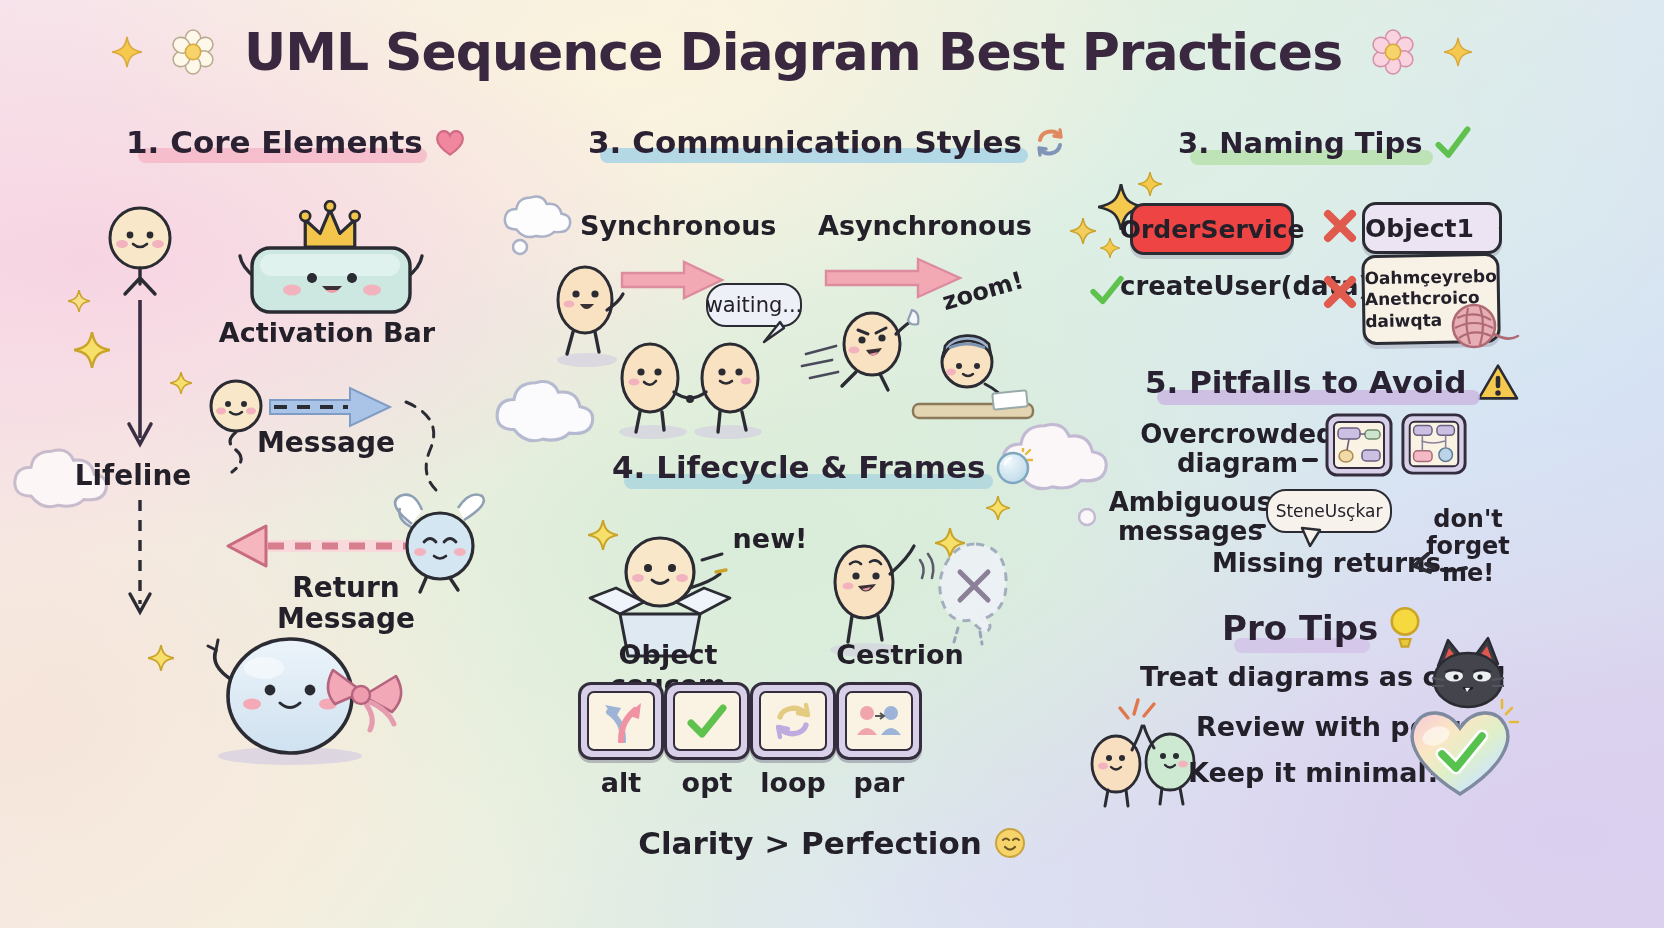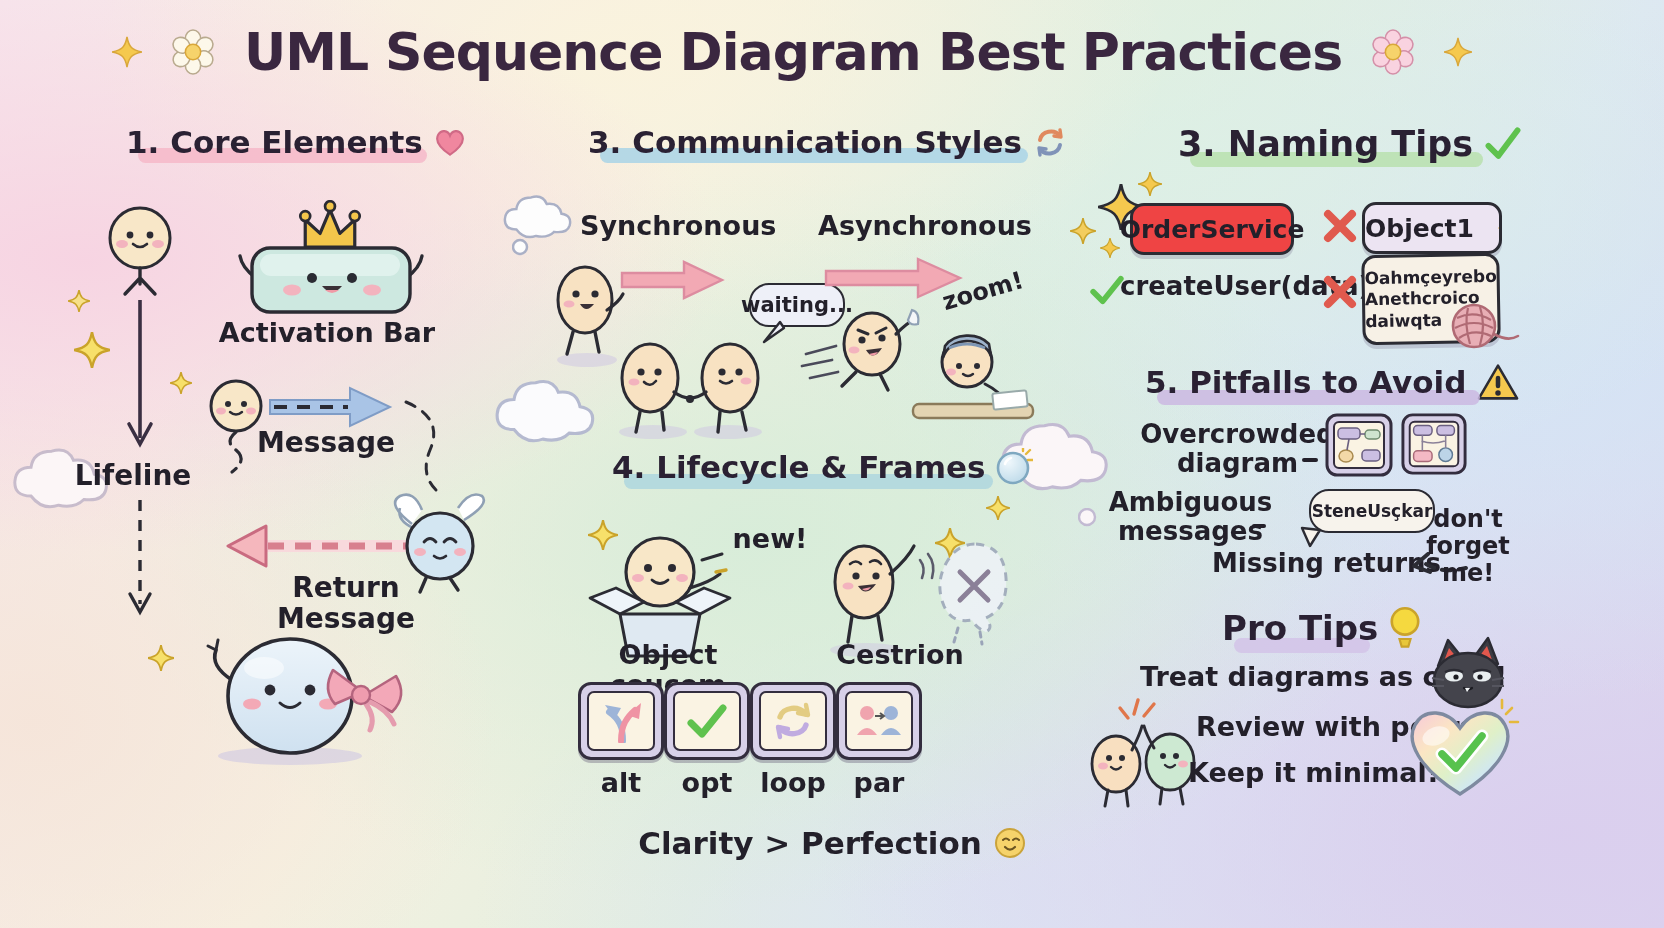--- a/index.html
+++ b/index.html
@@ -26,21 +26,21 @@
   .title-row h1{margin:0;font-size:52px;font-weight:700;color:#3a2740;letter-spacing:-1px;white-space:nowrap;}
   .pill{position:absolute;display:flex;align-items:center;justify-content:center;
     border:3px solid #2b2b33;border-radius:14px;font-weight:700;
     box-shadow:0 4px 0 rgba(120,110,140,.28);}
   .frame-col{display:flex;flex-direction:column;align-items:center;gap:8px;}
   .frame{width:80px;height:72px;border:3px solid #332d3e;border-radius:13px;background:#d7d0e8;
     box-shadow:0 3px 0 rgba(90,80,110,.35);display:flex;align-items:center;justify-content:center;}
   .frame .inner{width:64px;height:56px;background:#faf3e3;border:2.5px solid #332d3e;border-radius:7px;
     display:flex;align-items:center;justify-content:center;}
   .bubble{position:absolute;background:#eef0f8;border:2.5px solid #2b2b33;border-radius:20px;
-    display:flex;align-items:center;justify-content:center;font-weight:700;margin-left:43px;}
+    display:flex;align-items:center;justify-content:center;font-weight:400;}
   .dash{position:absolute;background:#23202a;border-radius:2px;}
   svg{display:block;}
 </style>
 </head>
 <body>
 
 <div class="poster">
   <div class="bg"></div>
 
   <svg class="abs" style="left:500px;top:182px" width="82" height="62" viewBox="0 0 100 70">
@@ -407,21 +407,21 @@
           <path d="M20 15 L28 15 M25 12 L29 15 L25 18" fill="none" stroke="#555" stroke-width="2"></path>
         </svg>
       </div>
         </div>
       <div class="lbl" style="font-size:27px">par</div>
     </div>
   </div>
 
   <div class="heading" style="left:1178px;top:124px">
     <div class="hl" style="background:#b9e0ae"></div>
-    <span class="t" style="font-size:35px">3. Naming Tips</span>
+    <span class="t" style="font-size:29px">3. Naming Tips</span>
     <svg width="40" height="38" viewBox="0 0 44 40">
       <path d="M6 22 L17 33 L38 5" fill="none" stroke="#5fc24e" stroke-width="6.4" stroke-linecap="round" stroke-linejoin="round"></path>
     </svg>
   </div>
 
   <svg class="abs" style="left:1098px;top:184px" width="46" height="46" viewBox="0 0 24 24">
       <path d="M12 0C13.5 8 16 10.5 24 12 16 13.5 13.5 16 12 24 10.5 16 8 13.5 0 12 8 10.5 10.5 8 12 0Z" fill="#f5c94e" stroke="#2b2b33" stroke-width="1.4"></path>
     </svg>
   <svg class="abs" style="left:1138px;top:172px" width="24" height="24" viewBox="0 0 24 24">
       <path d="M12 0C13.5 8 16 10.5 24 12 16 13.5 13.5 16 12 24 10.5 16 8 13.5 0 12 8 10.5 10.5 8 12 0Z" fill="#f5c94e" stroke="#caa32a" stroke-width="1.4"></path>

